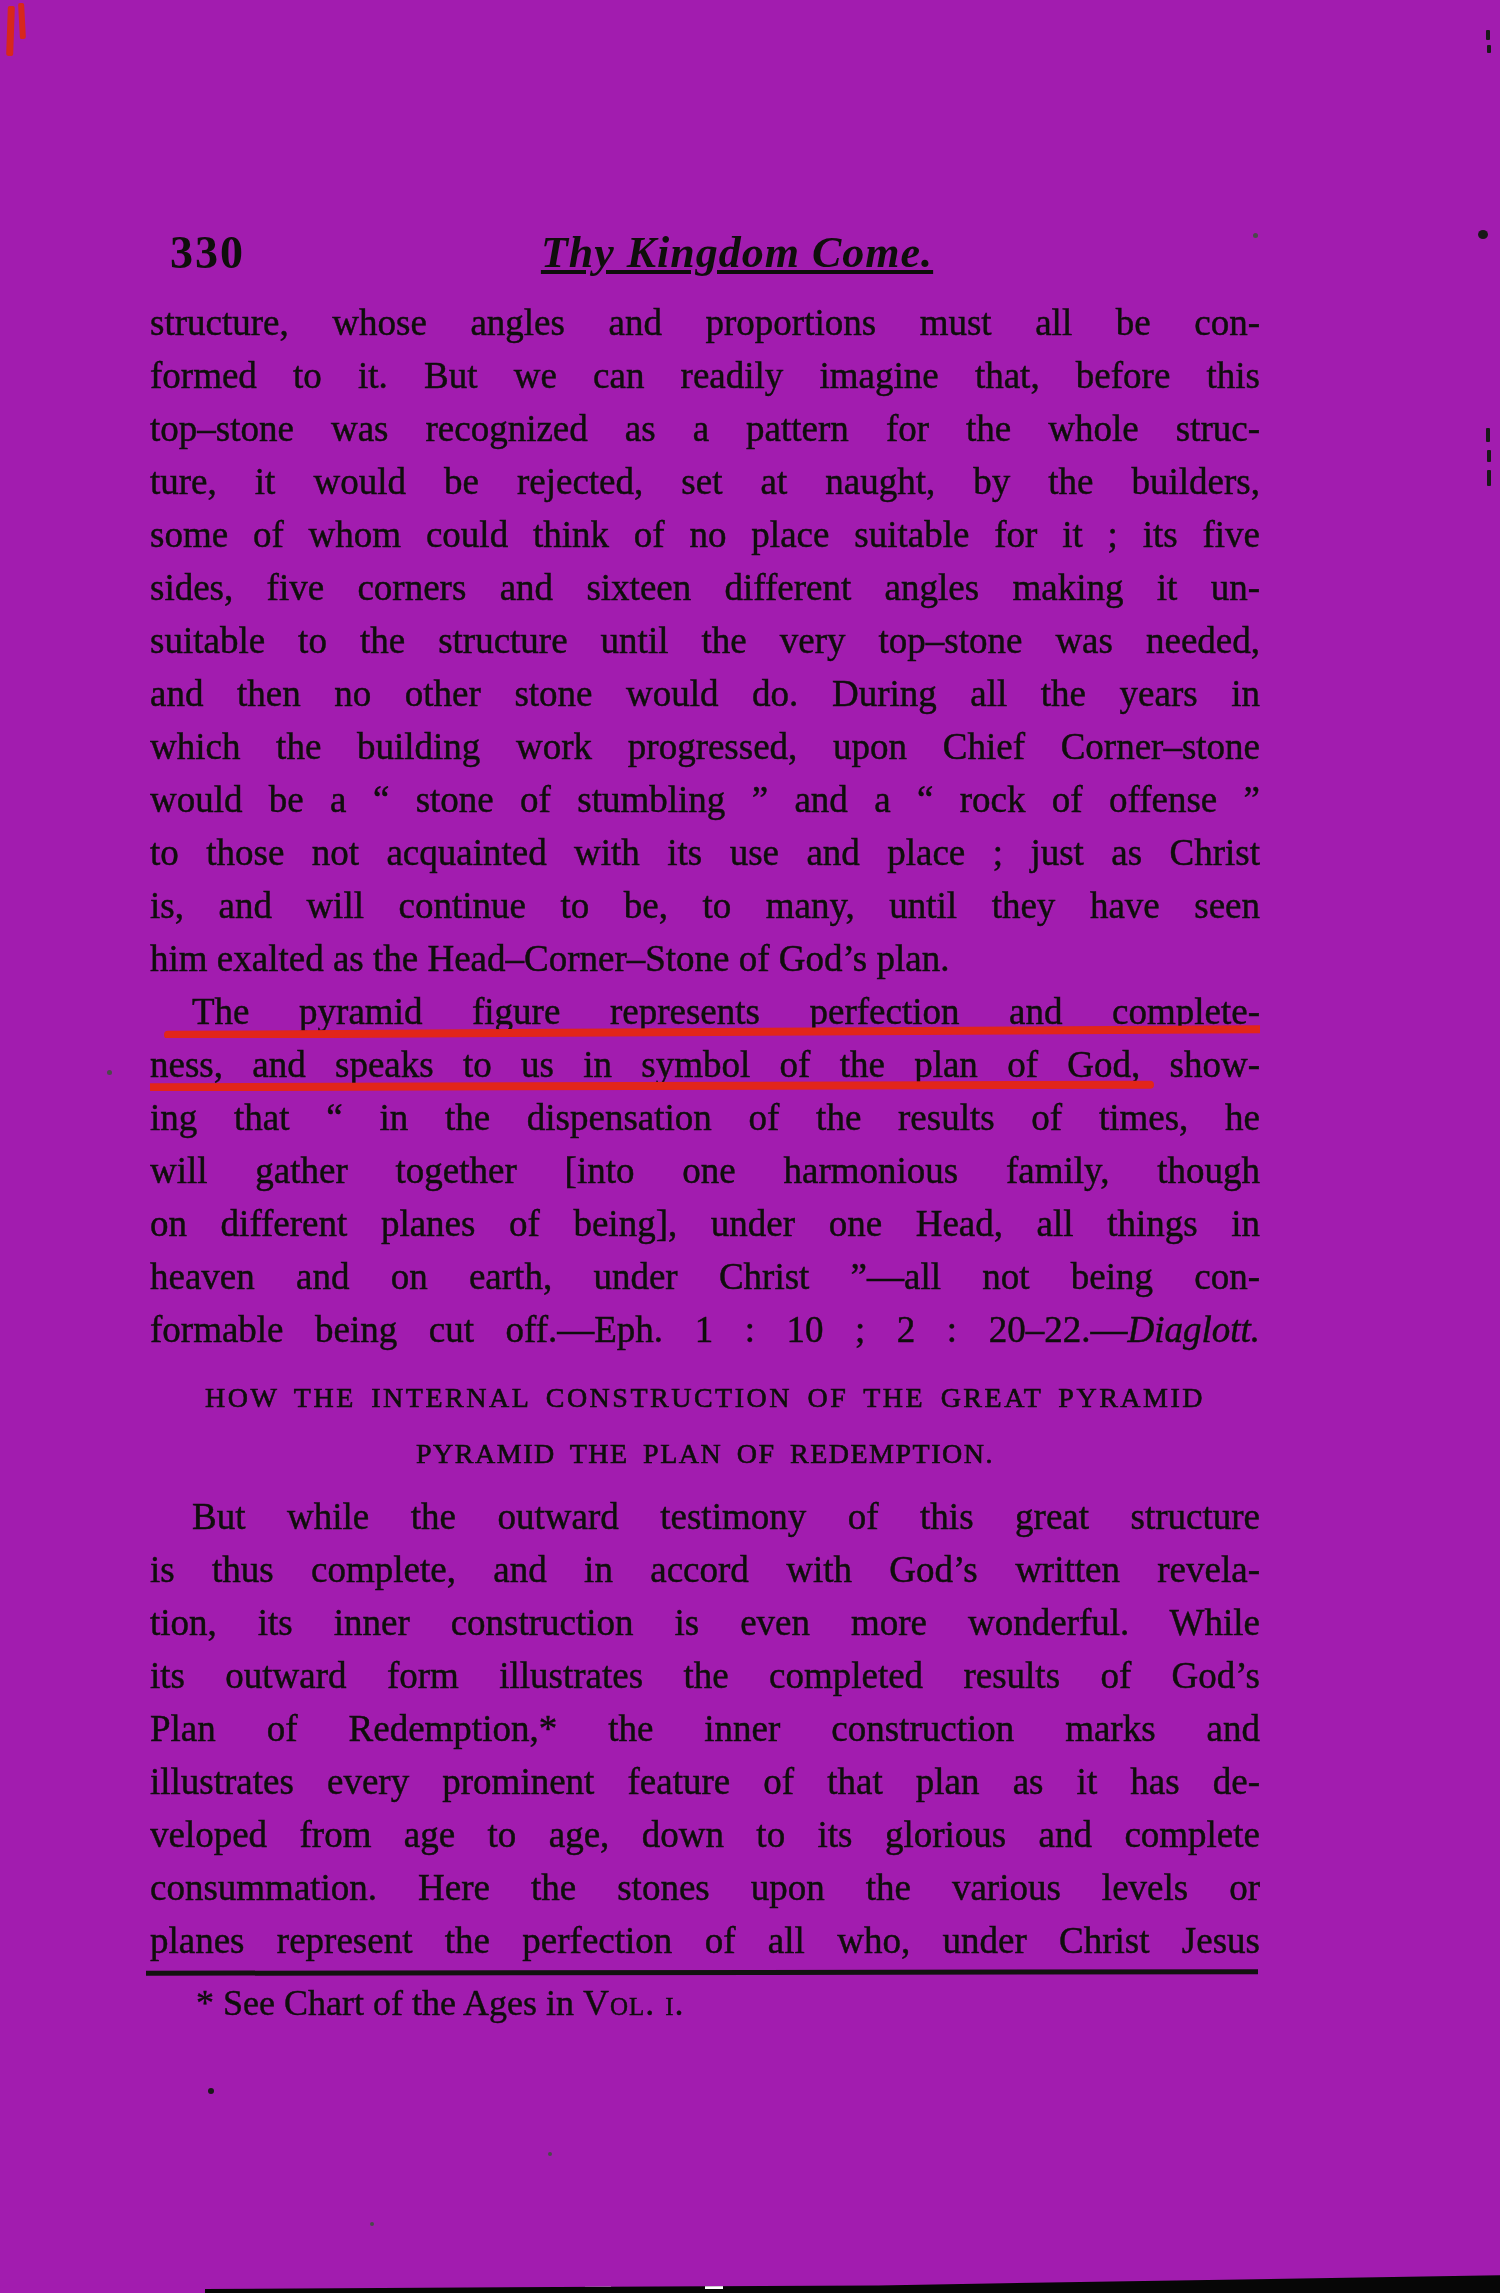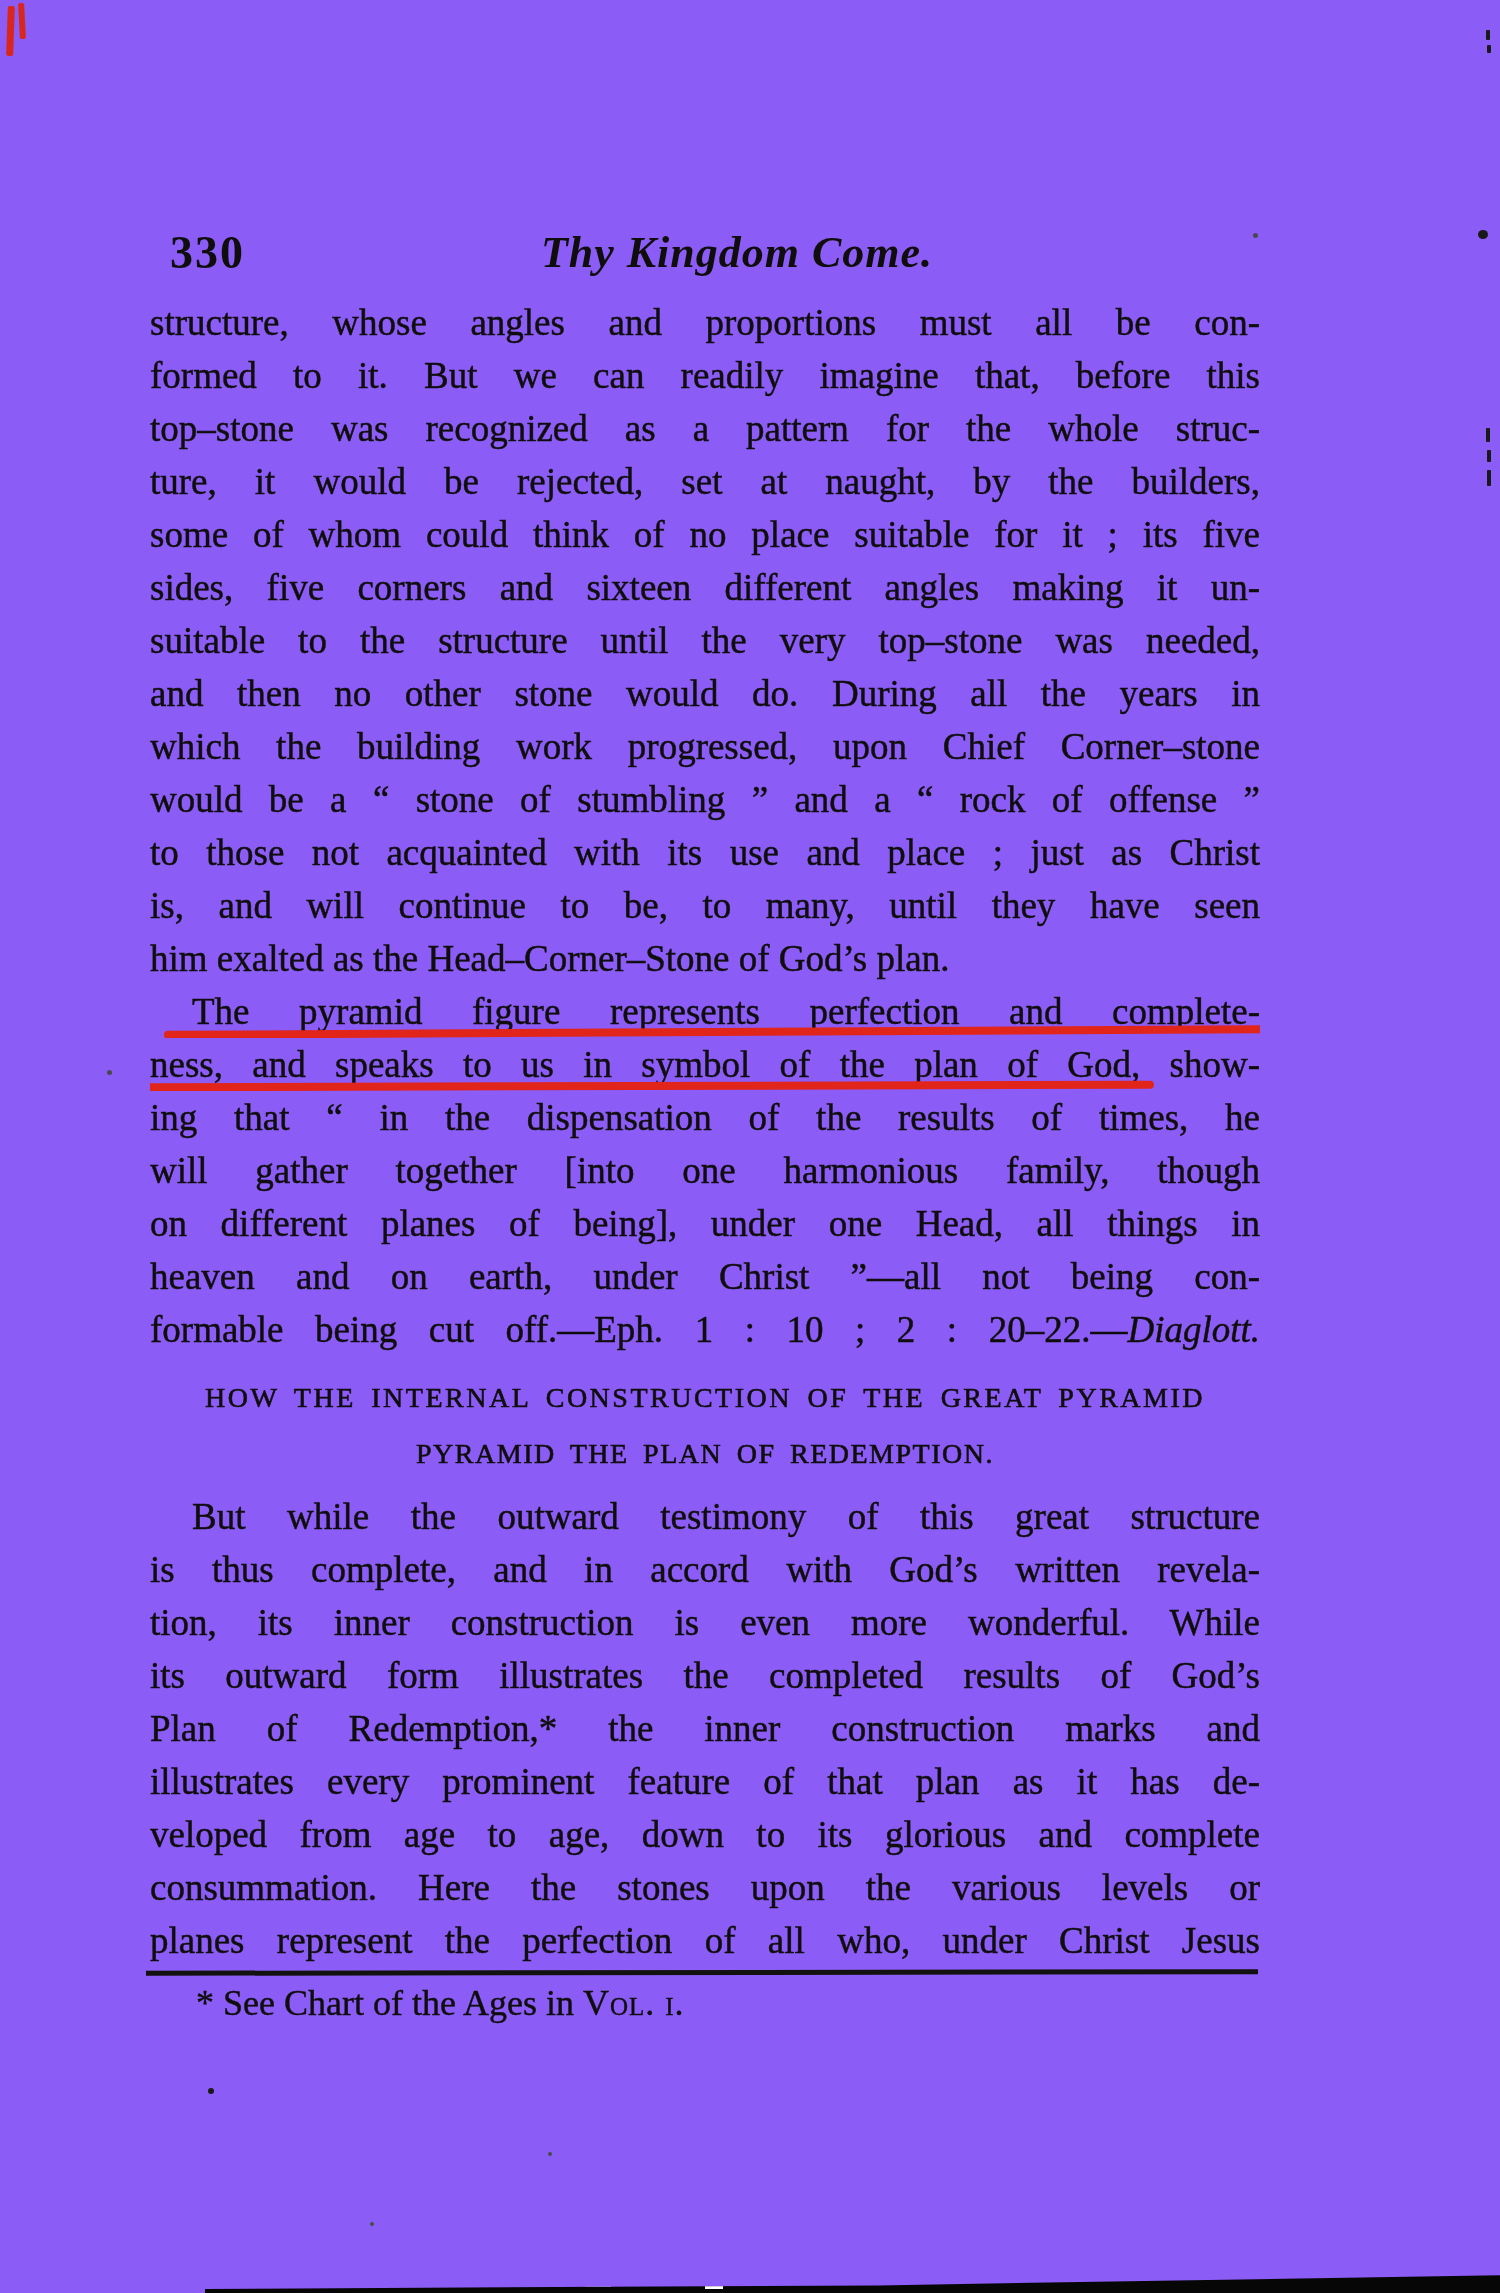--- a/index.html
+++ b/index.html
@@ -1,35 +1,36 @@
 <!DOCTYPE html>
 <html><head>
 <meta charset="utf-8">
 <style>
   html,body{margin:0;padding:0;background:#e8e8e8;}
   .page{
     position:relative;
     width:1500px;height:2293px;
-    background:#8b5cf6;
+    background:#a21caf;
     overflow:hidden;
     font-family:"Liberation Serif","DejaVu Serif",serif;
     color:#0f0e0c;
   }
   
   .header{position:absolute;top:222px;left:150px;width:1110px;height:62px;}
   .pagenum{
     position:absolute;left:20px;top:0;
     font-size:46px;line-height:62px;font-weight:bold;
     letter-spacing:2px;
   }
   .running-title{
     position:absolute;left:0;right:0;top:0;text-align:center;
     transform:translateX(32px);
     font-size:44px;line-height:62px;font-style:italic;font-weight:bold;
     letter-spacing:1px;
+    text-decoration:underline;
   }
   
   .body{position:absolute;top:296px;left:150px;width:1110px;}
   .bl{
     position:relative;
     height:53px;overflow:hidden;
     font-size:37px;line-height:53px;
     text-align:justify;
     -webkit-text-stroke:0.45px #0f0e0c;
     white-space:normal;

